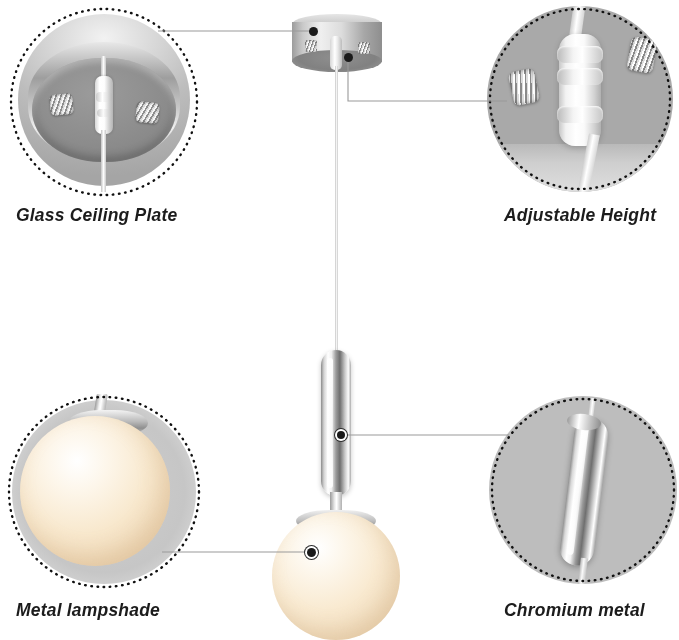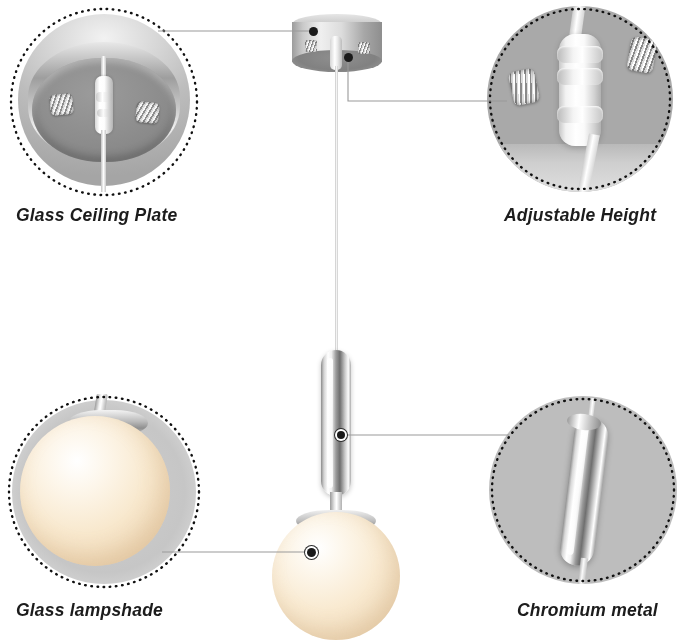--- a/index.html
+++ b/index.html
@@ -287,29 +287,29 @@
     <div class="circ">
       <div class="gl-ring"></div>
       <div class="gl-stem"></div>
       <div class="gl-collar"></div>
       <div class="gl-globe"></div>
     </div>
     <svg class="dots" viewBox="0 0 196 196">
       <circle cx="98" cy="98" r="95" fill="none" stroke="#111111" stroke-width="2.4" stroke-linecap="round" stroke-dasharray="0.6 5.6"></circle>
     </svg>
   </div>
-  <div class="label" style="left:16px;top:600px;">Glass lampshade</div>
+  <div class="label" style="left:16px;top:600px;">Metal lampshade</div>
 
   <div class="callout" id="c4">
     <div class="circ">
       <div class="greybg" style="background:#bdbdbd;"></div>
       <div class="cm-wire-t"></div>
       <div class="cm-rod"></div>
       <div class="cm-cap-t"></div>
       <div class="cm-wire-b"></div>
     </div>
     <svg class="dots" viewBox="0 0 188 188">
       <circle cx="94" cy="94" r="91" fill="none" stroke="#111111" stroke-width="2.4" stroke-linecap="round" stroke-dasharray="0.6 5.6"></circle>
     </svg>
   </div>
-  <div class="label" style="left:504px;top:600px;margin-left:13px;">Chromium metal</div>
+  <div class="label" style="left:504px;top:600px;">Chromium metal</div>
 
 </div>
 
 </body></html>

